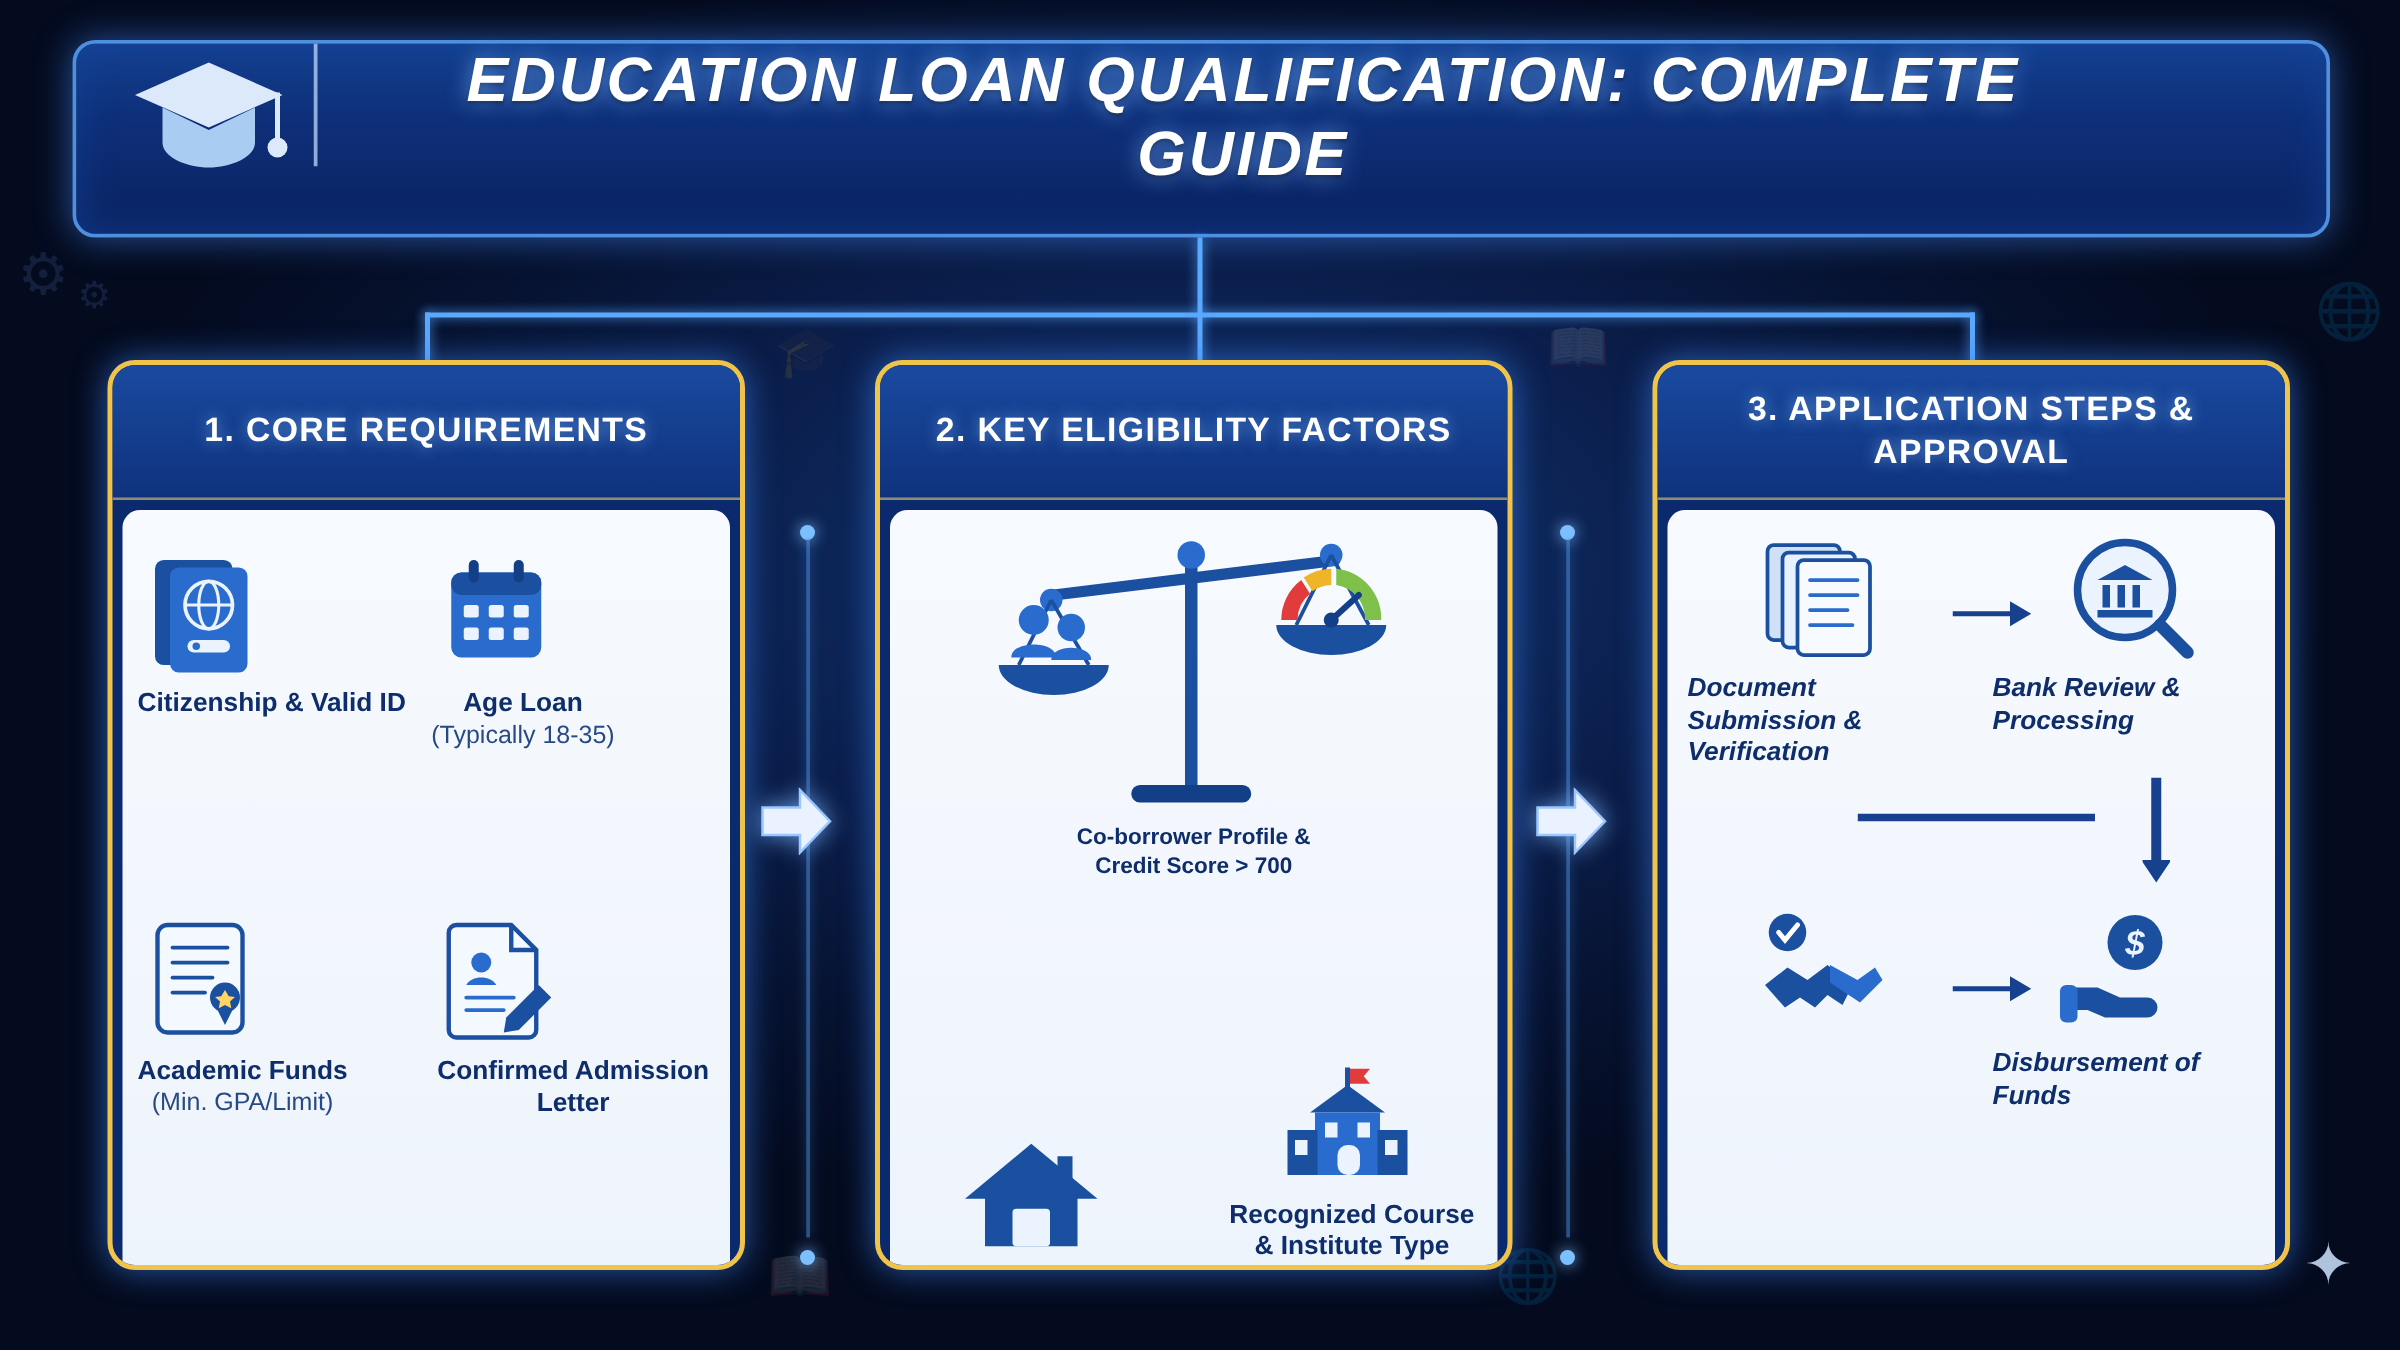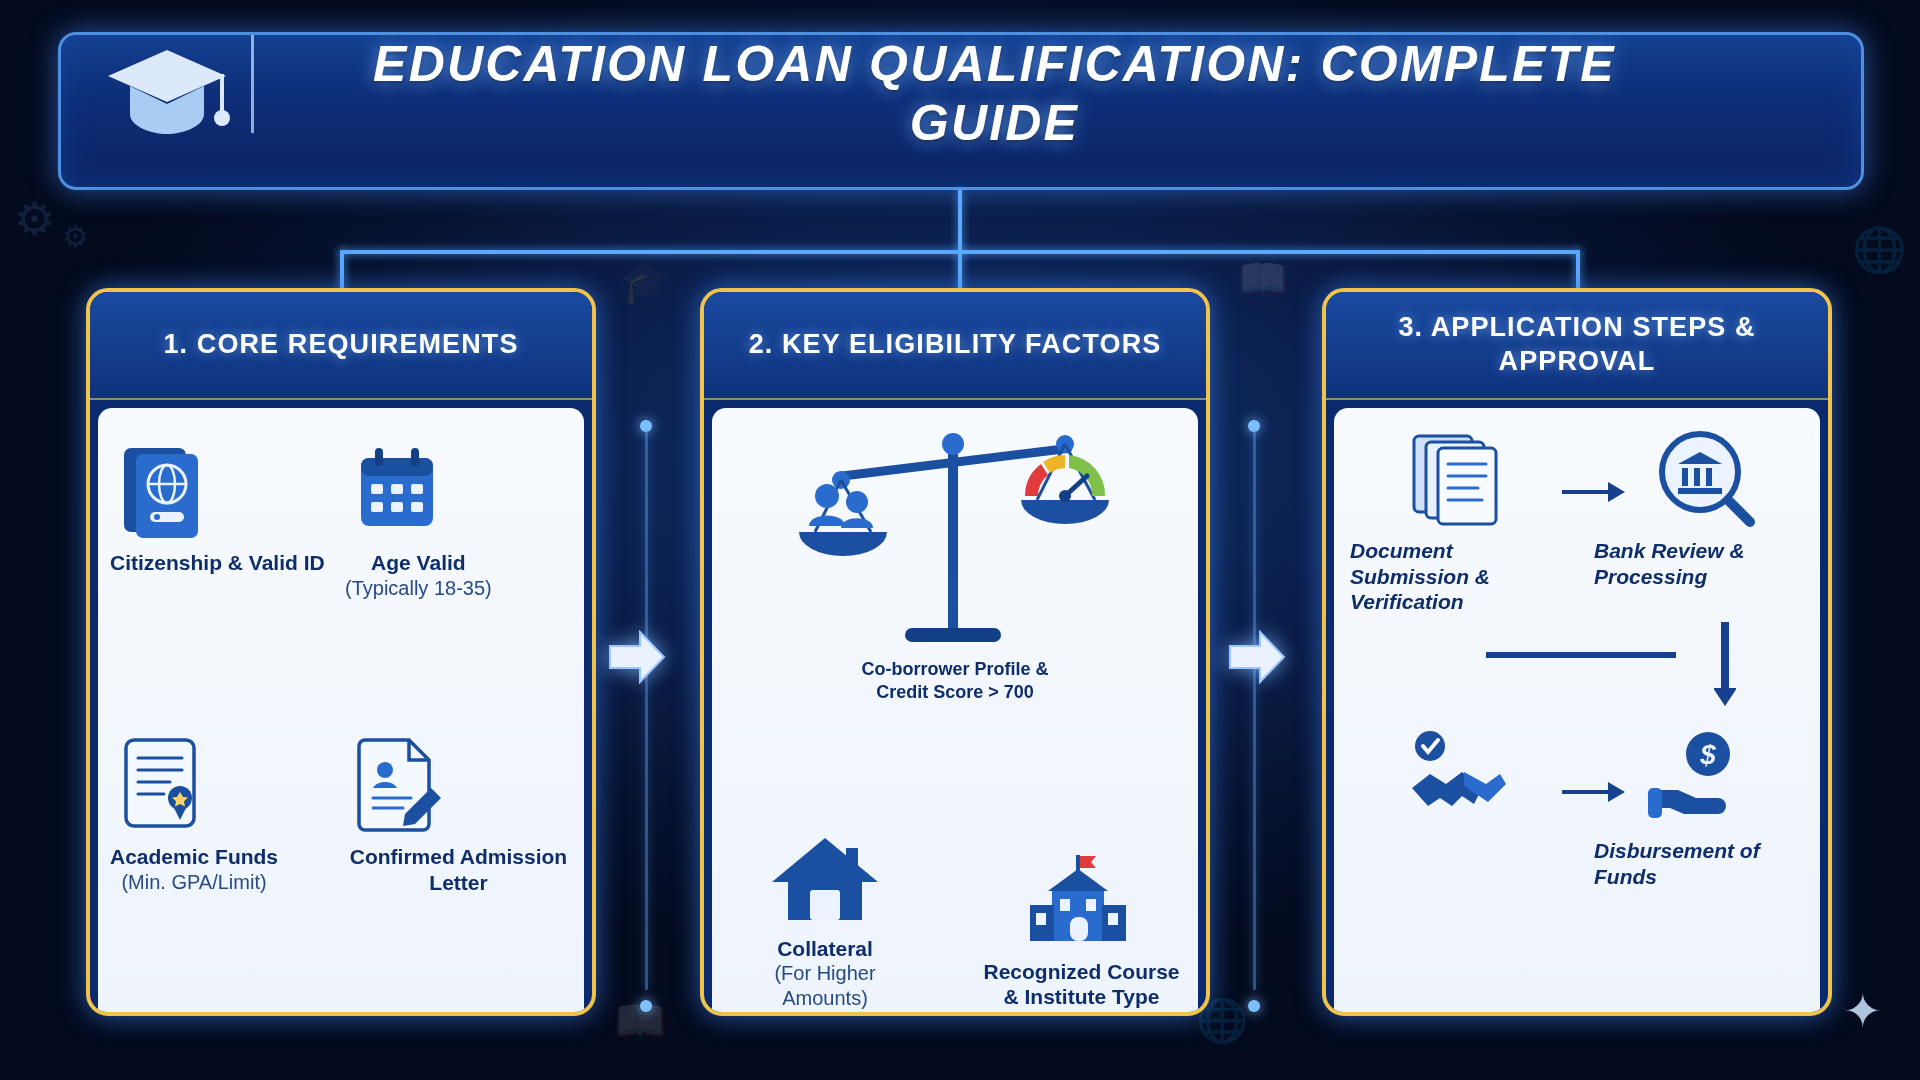--- a/index.html
+++ b/index.html
@@ -265,21 +265,21 @@
                 <rect x="26" y="48" width="12" height="10" rx="2"></rect>
                 <rect x="46" y="48" width="12" height="10" rx="2"></rect>
                 <rect x="66" y="48" width="12" height="10" rx="2"></rect>
                 <rect x="26" y="66" width="12" height="10" rx="2"></rect>
                 <rect x="46" y="66" width="12" height="10" rx="2"></rect>
                 <rect x="66" y="66" width="12" height="10" rx="2"></rect>
               </g>
             </svg>
           </div>
           <div class="lbl">
-            <span>Age Valid</span>
+            <span>Age Loan</span>
             <span class="sub">(Typically 18-35)</span>
           </div>
         </div>
 
         <div class="cell">
           <div class="ic">
             <svg width="104" height="104" viewBox="0 0 104 104">
               <path d="M24 10 h52 a8 8 0 0 1 8 8 v70 a8 8 0 0 1 -8 8 h-52 a8 8 0 0 1 -8 -8 v-70 a8 8 0 0 1 8 -8 z" fill="#f4f8ff" stroke="#1b4fa0" stroke-width="3.5"></path>
               <g stroke="#1b4fa0" stroke-width="3" stroke-linecap="round">
                 <line x1="28" y1="28" x2="72" y2="28"></line>
@@ -365,24 +365,20 @@
         <div class="p2-center-label">Co-borrower Profile &amp; Credit Score &gt; 700</div>
 
         <div class="p2-bl">
           <div>
             <svg width="118" height="100" viewBox="0 0 118 100">
               <path d="M59 10 L112 54 H96 V92 H22 V54 H6 Z" fill="#1b4fa0"></path>
               <rect x="44" y="62" width="30" height="30" rx="3" fill="#eaf3ff"></rect>
               <rect x="80" y="20" width="12" height="22" fill="#1b4fa0"></rect>
             </svg>
           </div>
-          <div class="lbl">
-            <span>Collateral</span>
-            <span class="sub">(For Higher Amounts)</span>
-          </div>
         </div>
 
         <div class="p2-br">
           <div>
             <svg width="120" height="100" viewBox="0 0 120 100">
               <rect x="54" y="4" width="4" height="16" fill="#1b4fa0"></rect>
               <path d="M58 5 h16 l-5 6 l5 6 h-16 z" fill="#e23b3b"></path>
               <path d="M56 18 L86 40 H26 Z" fill="#1b4fa0"></path>
               <rect x="30" y="40" width="52" height="50" fill="#2a6ccd"></rect>
               <rect x="8" y="54" width="24" height="36" fill="#1b4fa0"></rect>

